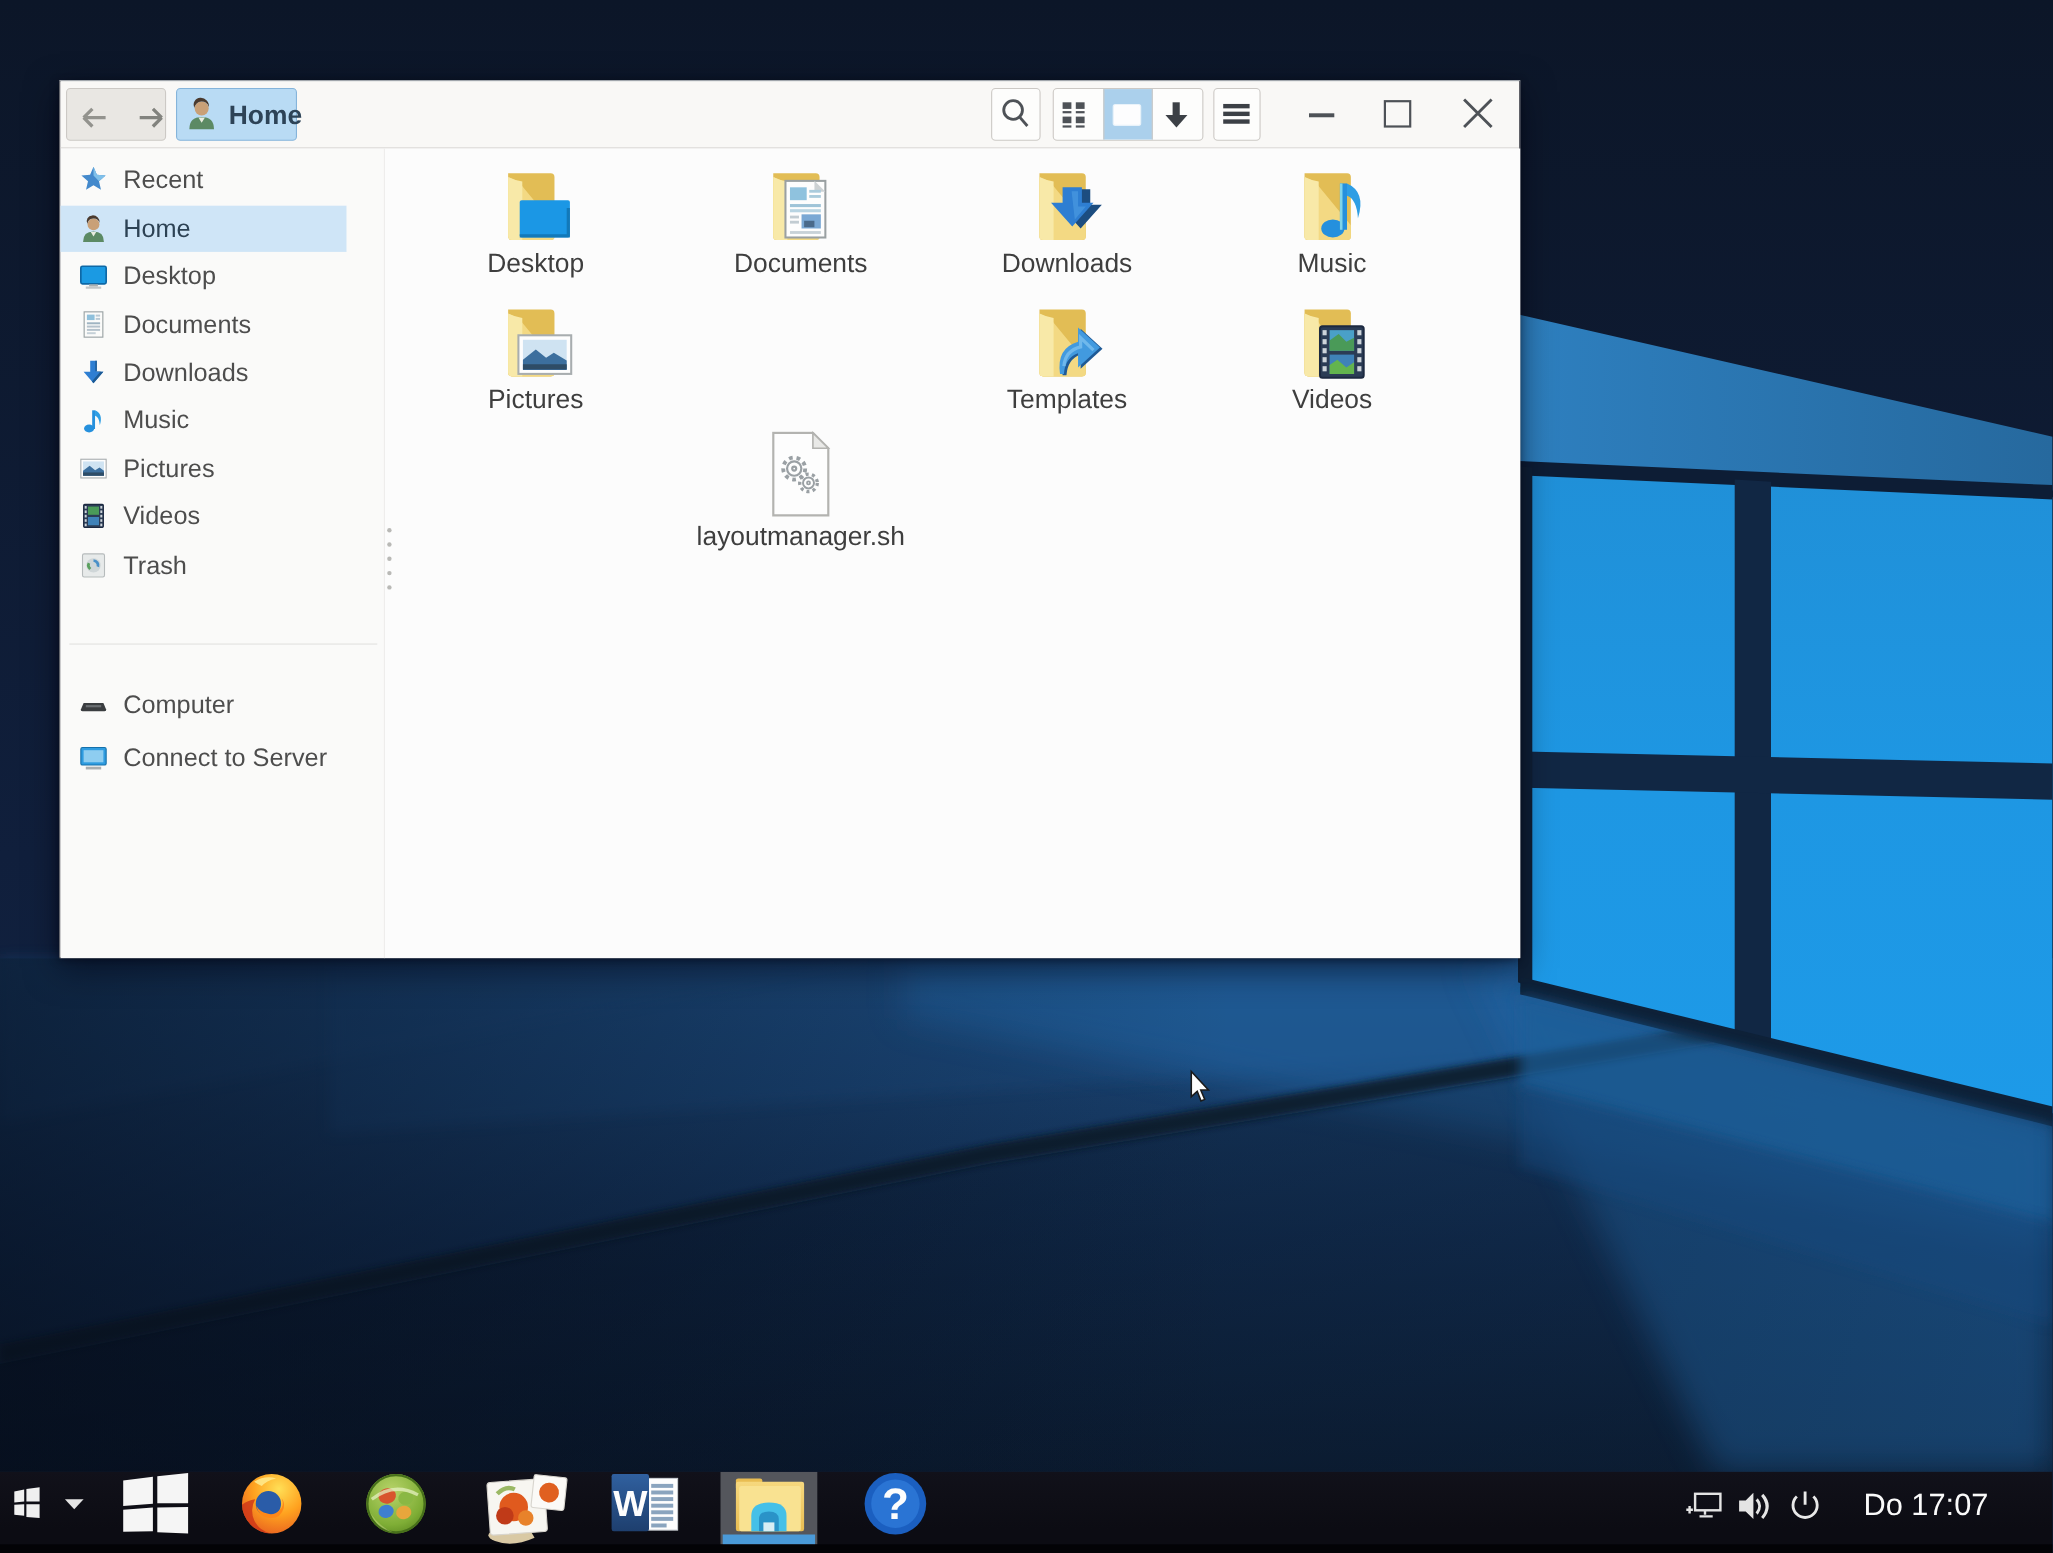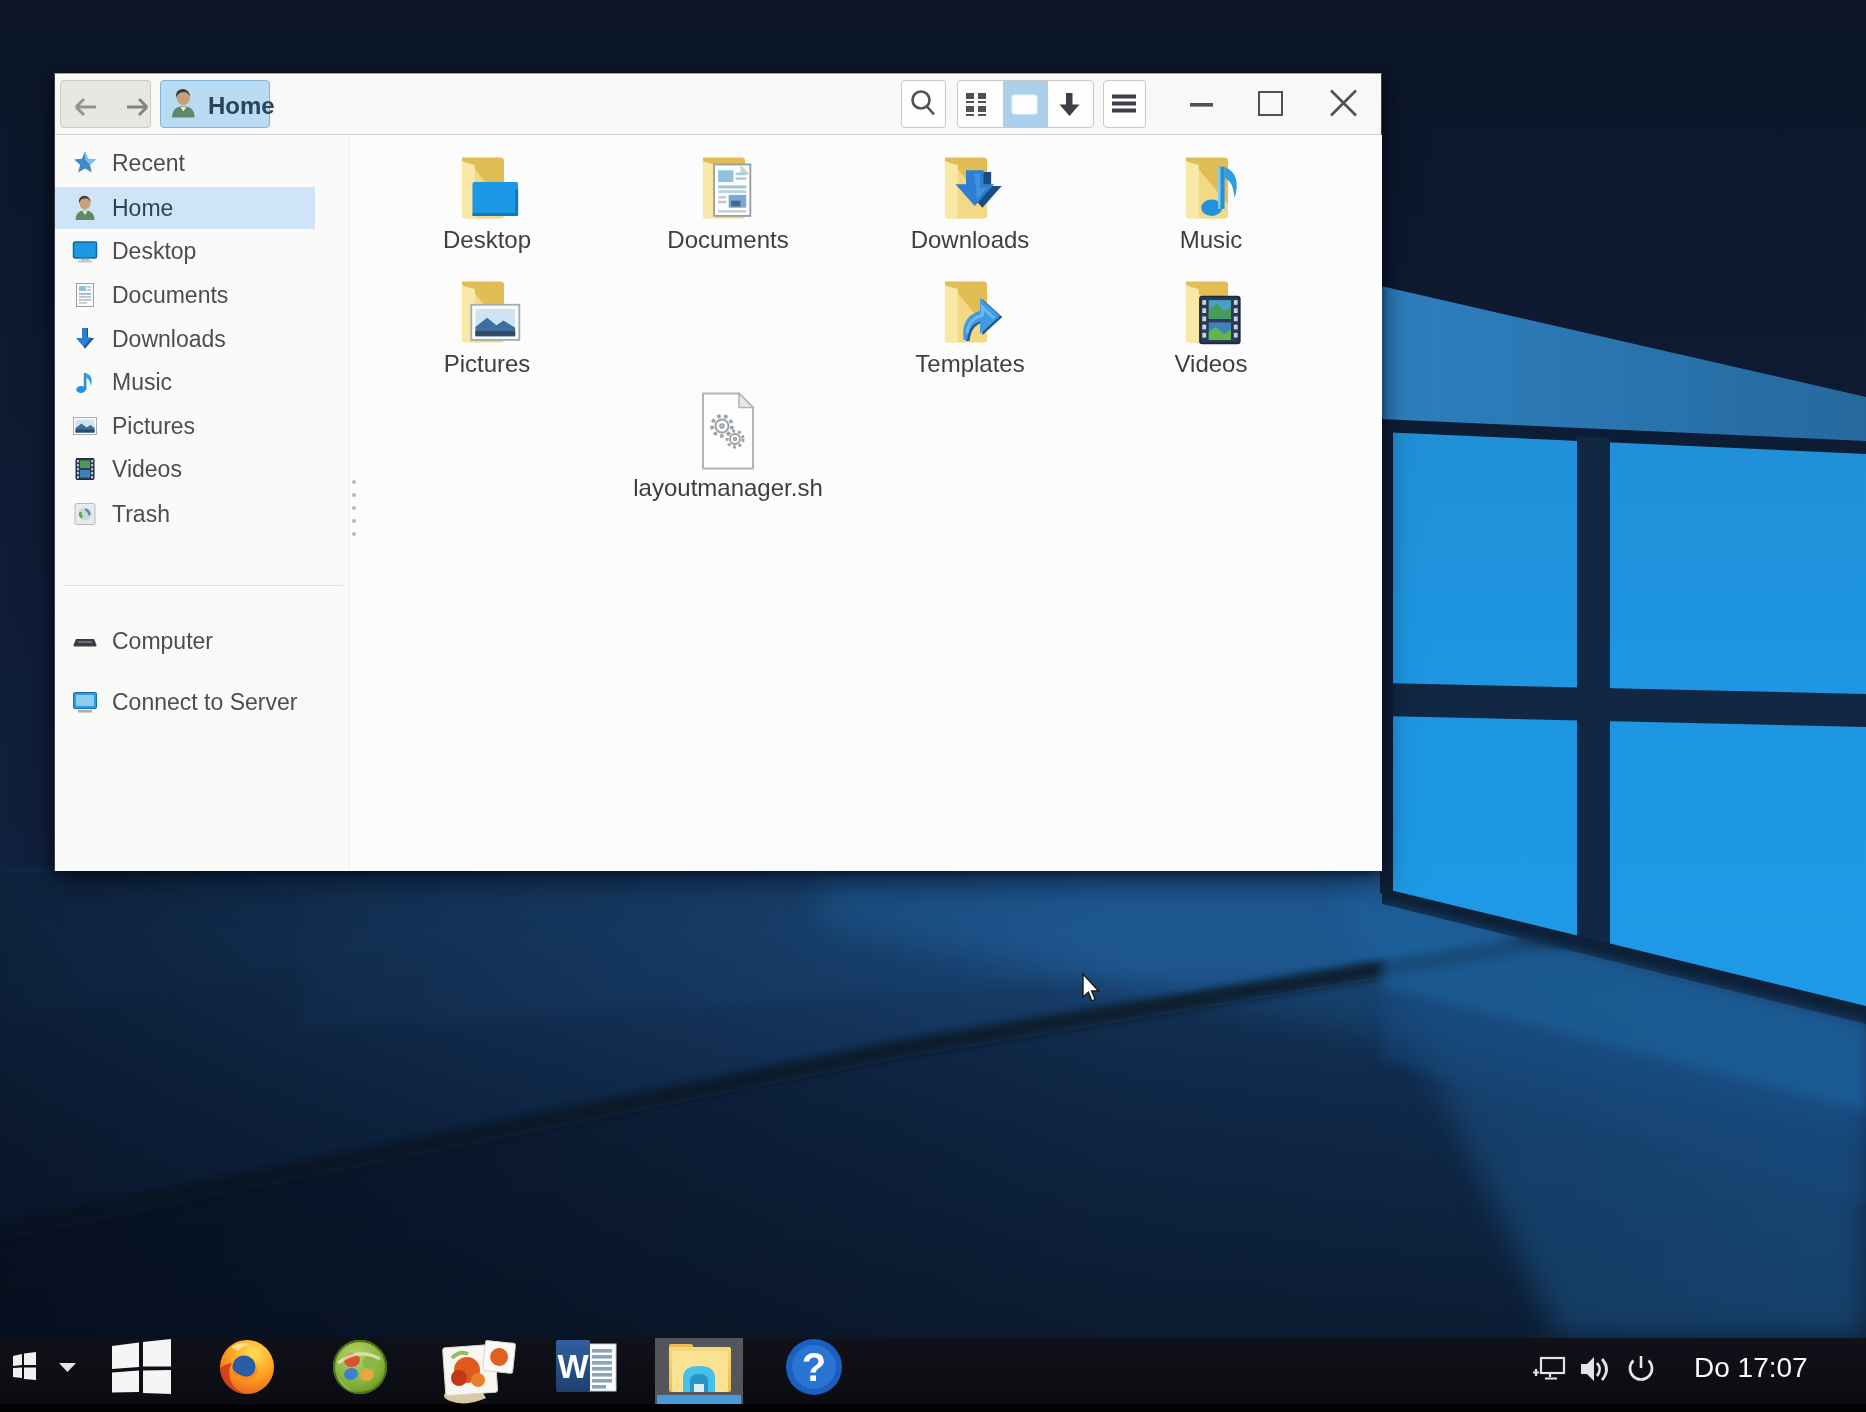--- a/index.html
+++ b/index.html
@@ -272,21 +272,21 @@
         <span class="lbl">Trash</span>
       </div>
       <div id="sep1"></div>
       <div class="srow" style="top:484px">
         <svg width="26" height="26">
             <path d="M4,11 h18 l2.5,6 q0.5,1.5 -1.5,1.5 h-20 q-2,0 -1.5,-1.5 z" fill="#3a3d40"></path>
             <rect x="6" y="13" width="14" height="2" fill="#6a6e72"></rect>
           </svg>
         <span class="lbl">Computer</span>
       </div>
-      <div class="srow" style="top:545px">
+      <div class="srow" style="top:532px">
         <svg width="26" height="26">
             <rect x="1.5" y="3.5" width="23" height="16" rx="1.5" fill="#2f9ce0" stroke="#1470ab"></rect>
             <rect x="4" y="6" width="18" height="11" fill="#8ecdf0"></rect>
             <rect x="6" y="21" width="14" height="2.5" fill="#a9aeb0"></rect>
           </svg>
         <span class="lbl">Connect to Server</span>
       </div>
       <svg width="6" height="60" style="position:absolute;left:296px;top:343px;z-index:3">
         <g fill="#b9b9b6">
             <circle cx="3" cy="4" r="2"></circle>

